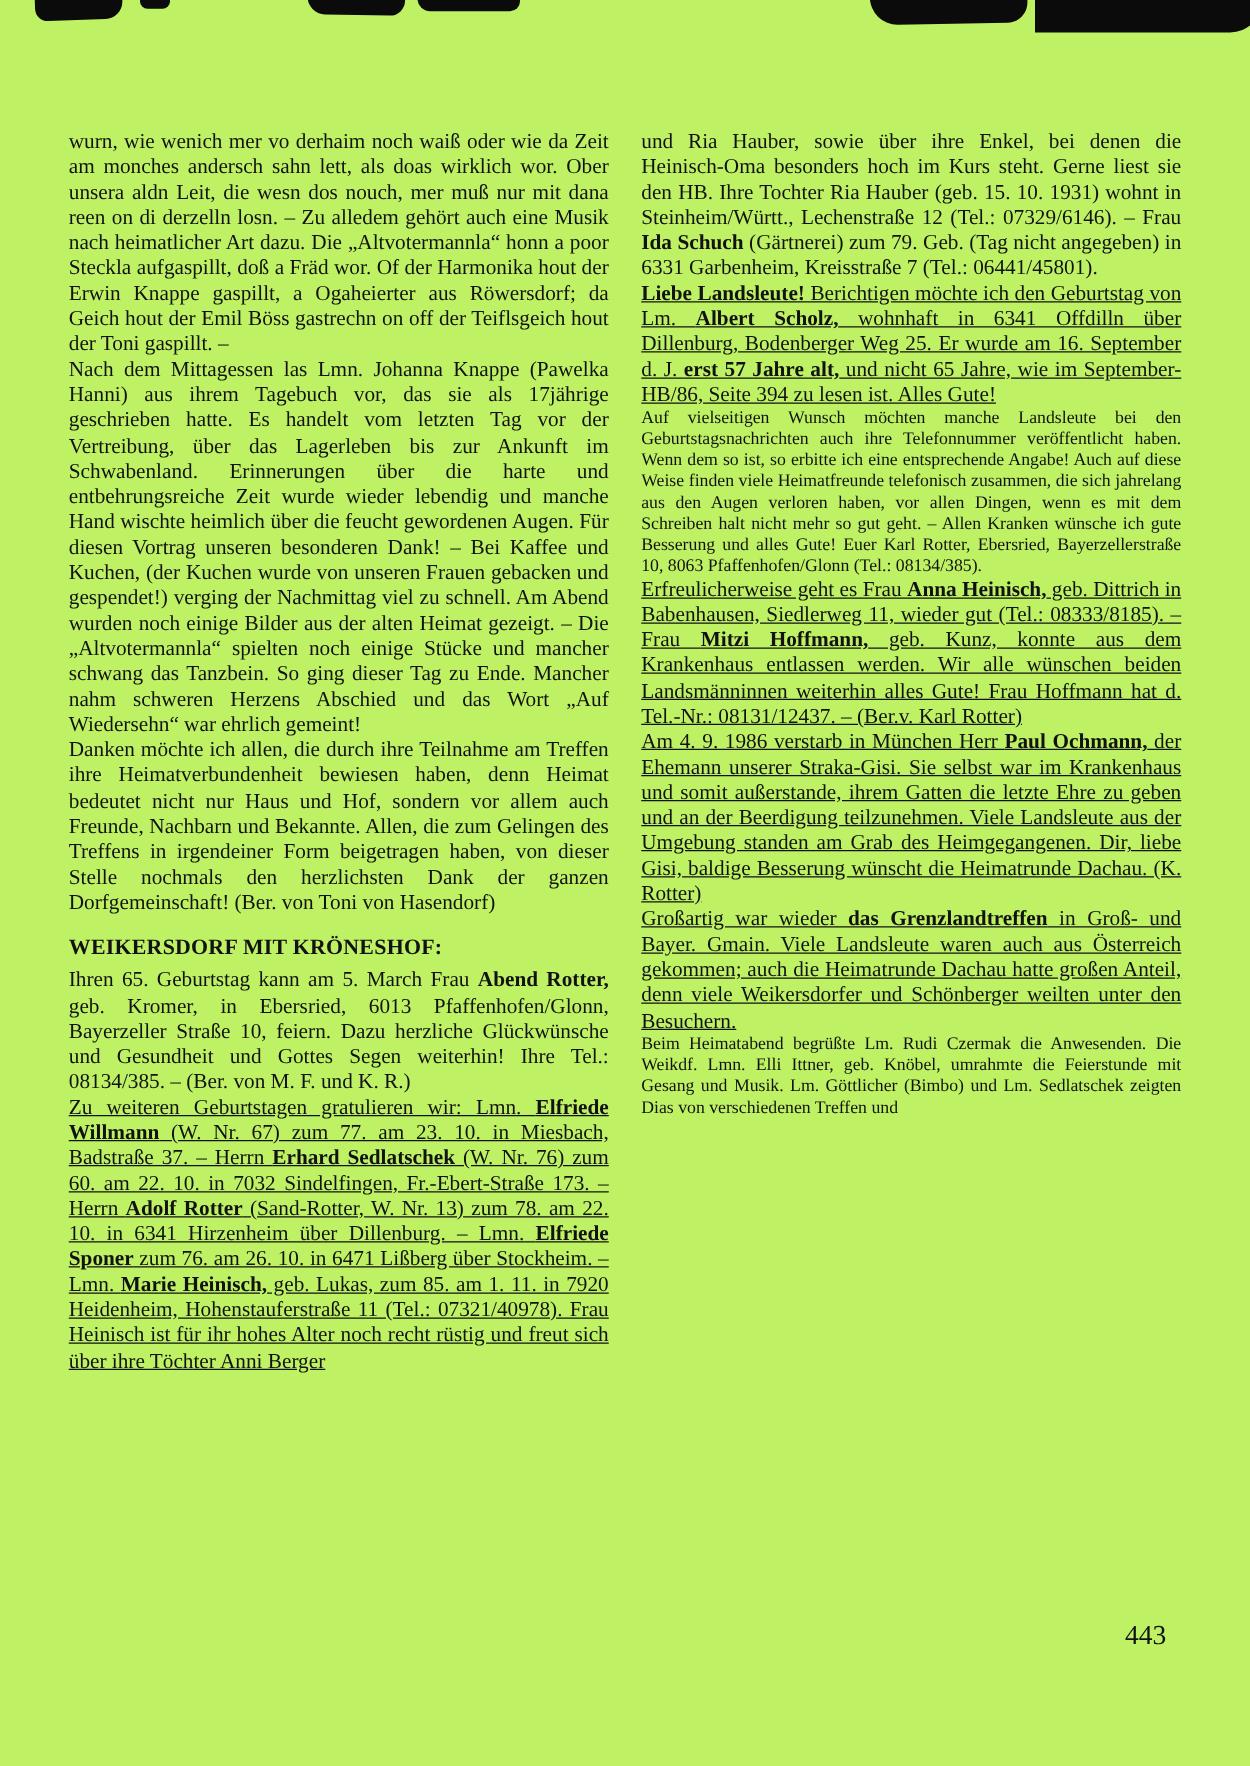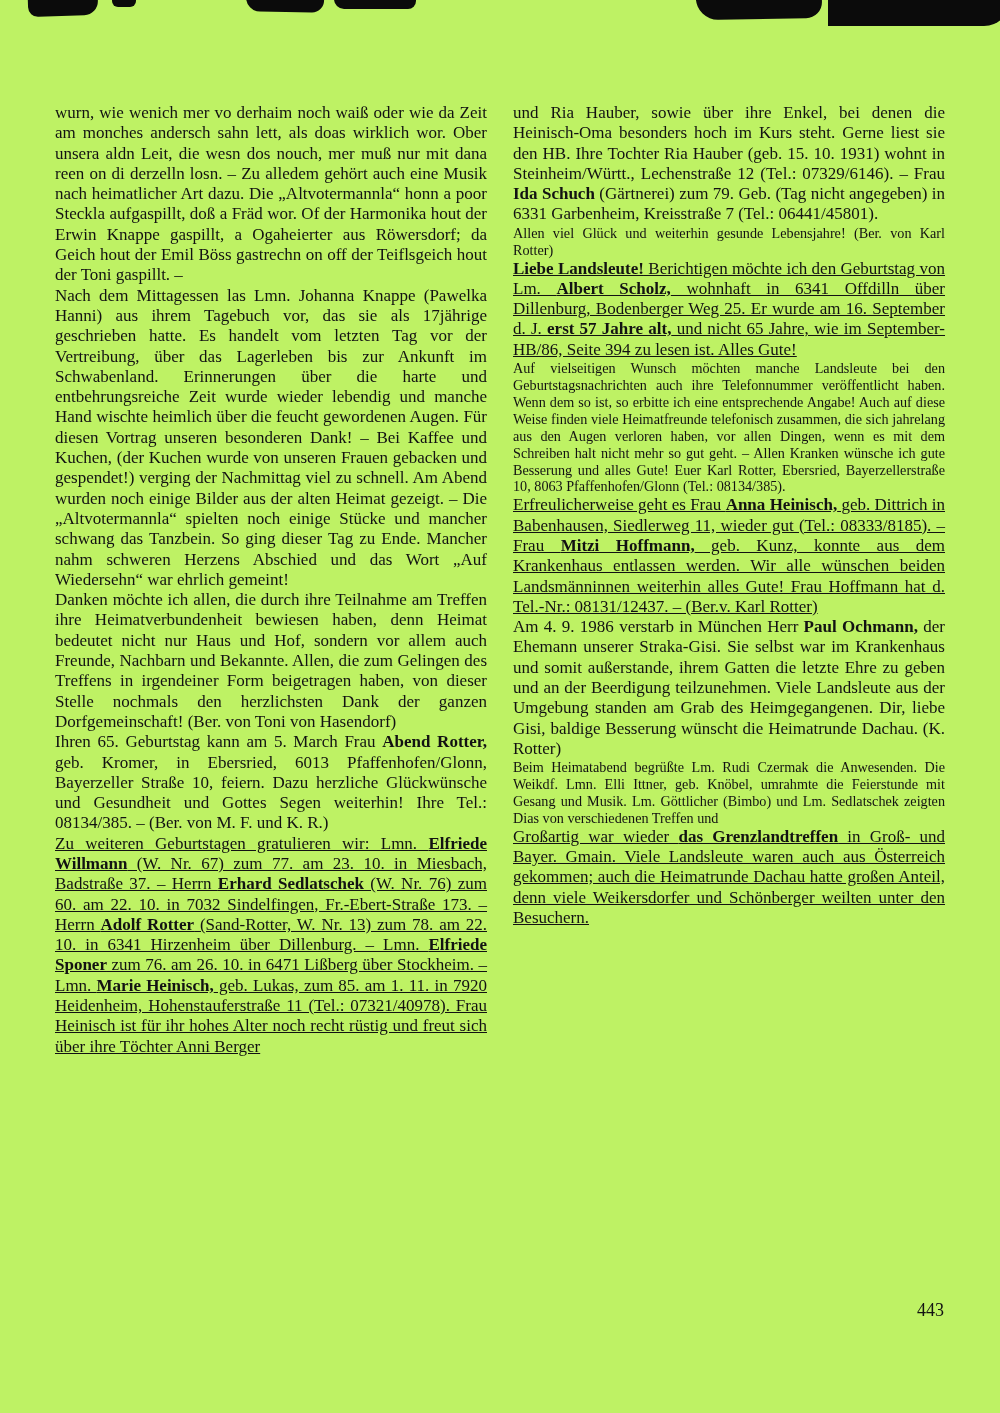--- a/index.html
+++ b/index.html
@@ -46,62 +46,62 @@
     line-height: 20.3px;
     hyphens: auto;
     -webkit-hyphens: auto;
   }
   p.para.small {
     font-size: 14.2px;
     line-height: 16.9px;
   }
   .gap-sm { margin-top: 3px; }
   .gap-md { margin-top: 9px; text-decoration: underline; }
-  .gap-lg { margin-top: 16px; }
+  .gap-lg { margin-top: 16px; text-decoration: underline; }
   h2.heading {
     margin: 15px 0 7px 0;
     font-size: 17.5px;
     line-height: 20px;
     font-weight: bold;
     letter-spacing: 0.2px;
   }
   .b { font-weight: bold; }
   .page-number {
     position: absolute;
-    right: 56px;
+    right: 67px;
     bottom: 92px;
-    font-size: 18px;
+    font-size: 22px;
     color: #121212;
   }
 </style>
 </head>
 <body>
 
 <div class="page">
   <div class="artifact a1"></div>
   <div class="artifact a2"></div>
   <div class="artifact a3"></div>
   <div class="artifact a4"></div>
   <div class="artifact a5"></div>
   <div class="artifact a6"></div>
 
   <div class="columns">
     <div class="col">
         <p class="para"><span>wurn, wie wenich mer vo derhaim noch waiß oder wie da Zeit am monches andersch sahn lett, als doas wirklich wor. Ober unsera aldn Leit, die wesn dos nouch, mer muß nur mit dana reen on di derzelln losn. – Zu alledem gehört auch eine Musik nach heimatlicher Art dazu. Die „Altvotermannla“ honn a poor Steckla aufgaspillt, doß a Fräd wor. Of der Harmonika hout der Erwin Knappe gaspillt, a Ogaheierter aus Röwersdorf; da Geich hout der Emil Böss gastrechn on off der Teiflsgeich hout der Toni gaspillt. –</span></p>
         <p class="para"><span>Nach dem Mittagessen las Lmn. Johanna Knappe (Pawelka Hanni) aus ihrem Tagebuch vor, das sie als 17jährige geschrieben hatte. Es handelt vom letzten Tag vor der Vertreibung, über das Lagerleben bis zur Ankunft im Schwabenland. Erinnerungen über die harte und entbehrungsreiche Zeit wurde wieder lebendig und manche Hand wischte heimlich über die feucht gewordenen Augen. Für diesen Vortrag unseren besonderen Dank! – Bei Kaffee und Kuchen, (der Kuchen wurde von unseren Frauen gebacken und gespendet!) verging der Nachmittag viel zu schnell. Am Abend wurden noch einige Bilder aus der alten Heimat gezeigt. – Die „Altvotermannla“ spielten noch einige Stücke und mancher schwang das Tanzbein. So ging dieser Tag zu Ende. Mancher nahm schweren Herzens Abschied und das Wort „Auf Wiedersehn“ war ehrlich gemeint!</span></p>
         <p class="para"><span>Danken möchte ich allen, die durch ihre Teilnahme am Treffen ihre Heimatverbundenheit bewiesen haben, denn Heimat bedeutet nicht nur Haus und Hof, sondern vor allem auch Freunde, Nachbarn und Bekannte. Allen, die zum Gelingen des Treffens in irgendeiner Form beigetragen haben, von dieser Stelle nochmals den herzlichsten Dank der ganzen Dorfgemeinschaft! (Ber. von Toni von Hasendorf)</span></p>
+        <h2 class="heading">WEIKERSDORF MIT KRÖNESHOF:</h2>
         <p class="para"><span>Ihren 65. Geburtstag kann am 5. March Frau </span><span class="b">Abend Rotter,</span><span> geb. Kromer, in Ebersried, 6013 Pfaffenhofen/Glonn, Bayerzeller Straße 10, feiern. Dazu herzliche Glückwünsche und Gesundheit und Gottes Segen weiterhin! Ihre Tel.: 08134/385. – (Ber. von M. F. und K. R.)</span></p>
         <p class="para gap-md"><span>Zu weiteren Geburtstagen gratulieren wir: Lmn. </span><span class="b">Elfriede Willmann</span><span> (W. Nr. 67) zum 77. am 23. 10. in Miesbach, Badstraße 37. – Herrn </span><span class="b">Erhard Sedlatschek</span><span> (W. Nr. 76) zum 60. am 22. 10. in 7032 Sindelfingen, Fr.-Ebert-Straße 173. – Herrn </span><span class="b">Adolf Rotter</span><span> (Sand-Rotter, W. Nr. 13) zum 78. am 22. 10. in 6341 Hirzenheim über Dillenburg. – Lmn. </span><span class="b">Elfriede Sponer</span><span> zum 76. am 26. 10. in 6471 Lißberg über Stockheim. – Lmn. </span><span class="b">Marie Heinisch,</span><span> geb. Lukas, zum 85. am 1. 11. in 7920 Heidenheim, Hohenstauferstraße 11 (Tel.: 07321/40978). Frau Heinisch ist für ihr hohes Alter noch recht rüstig und freut sich über ihre Töchter Anni Berger</span></p>
       </div>
     <div class="col">
         <p class="para"><span>und Ria Hauber, sowie über ihre Enkel, bei denen die Heinisch-Oma besonders hoch im Kurs steht. Gerne liest sie den HB. Ihre Tochter Ria Hauber (geb. 15. 10. 1931) wohnt in Steinheim/Württ., Lechenstraße 12 (Tel.: 07329/6146). – Frau </span><span class="b">Ida Schuch</span><span> (Gärtnerei) zum 79. Geb. (Tag nicht angegeben) in 6331 Garbenheim, Kreisstraße 7 (Tel.: 06441/45801).</span></p>
-        <p class="para small gap-sm"><span>Allen viel Glück und weiterhin gesunde Lebensjahre! (Ber. von Karl Rotter)</span></p>
         <p class="para gap-md"><span class="b">Liebe Landsleute!</span><span> Berichtigen möchte ich den Geburtstag von Lm. </span><span class="b">Albert Scholz,</span><span> wohnhaft in 6341 Offdilln über Dillenburg, Bodenberger Weg 25. Er wurde am 16. September d. J. </span><span class="b">erst 57 Jahre alt,</span><span> und nicht 65 Jahre, wie im September-HB/86, Seite 394 zu lesen ist. Alles Gute!</span></p>
         <p class="para small gap-sm"><span>Auf vielseitigen Wunsch möchten manche Landsleute bei den Geburtstagsnachrichten auch ihre Telefonnummer veröffentlicht haben. Wenn dem so ist, so erbitte ich eine entsprechende Angabe! Auch auf diese Weise finden viele Heimatfreunde telefonisch zusammen, die sich jahrelang aus den Augen verloren haben, vor allen Dingen, wenn es mit dem Schreiben halt nicht mehr so gut geht. – Allen Kranken wünsche ich gute Besserung und alles Gute! Euer Karl Rotter, Ebersried, Bayerzellerstraße 10, 8063 Pfaffenhofen/Glonn (Tel.: 08134/385).</span></p>
         <p class="para gap-md"><span>Erfreulicherweise geht es Frau </span><span class="b">Anna Heinisch,</span><span> geb. Dittrich in Babenhausen, Siedlerweg 11, wieder gut (Tel.: 08333/8185). – Frau </span><span class="b">Mitzi Hoffmann,</span><span> geb. Kunz, konnte aus dem Krankenhaus entlassen werden. Wir alle wünschen beiden Landsmänninnen weiterhin alles Gute! Frau Hoffmann hat d. Tel.-Nr.: 08131/12437. – (Ber.v. Karl Rotter)</span></p>
         <p class="para gap-lg"><span>Am 4. 9. 1986 verstarb in München Herr </span><span class="b">Paul Ochmann,</span><span> der Ehemann unserer Straka-Gisi. Sie selbst war im Krankenhaus und somit außerstande, ihrem Gatten die letzte Ehre zu geben und an der Beerdigung teilzunehmen. Viele Landsleute aus der Umgebung standen am Grab des Heimgegangenen. Dir, liebe Gisi, baldige Besserung wünscht die Heimatrunde Dachau. (K. Rotter)</span></p>
+        <p class="para gap-md"><span>Großartig war wieder </span><span class="b">das Grenzlandtreffen</span><span> in Groß- und Bayer. Gmain. Viele Landsleute waren auch aus Österreich gekommen; auch die Heimatrunde Dachau hatte großen Anteil, denn viele Weikersdorfer und Schönberger weilten unter den Besuchern.</span></p>
         <p class="para small gap-sm"><span>Beim Heimatabend begrüßte Lm. Rudi Czermak die Anwesenden. Die Weikdf. Lmn. Elli Ittner, geb. Knöbel, umrahmte die Feierstunde mit Gesang und Musik. Lm. Göttlicher (Bimbo) und Lm. Sedlatschek zeigten Dias von verschiedenen Treffen und</span></p>
-        <p class="para gap-md"><span>Großartig war wieder </span><span class="b">das Grenzlandtreffen</span><span> in Groß- und Bayer. Gmain. Viele Landsleute waren auch aus Österreich gekommen; auch die Heimatrunde Dachau hatte großen Anteil, denn viele Weikersdorfer und Schönberger weilten unter den Besuchern.</span></p>
       </div>
   </div>
 
   <div class="page-number">443</div>
 </div>
 
 </body></html>

